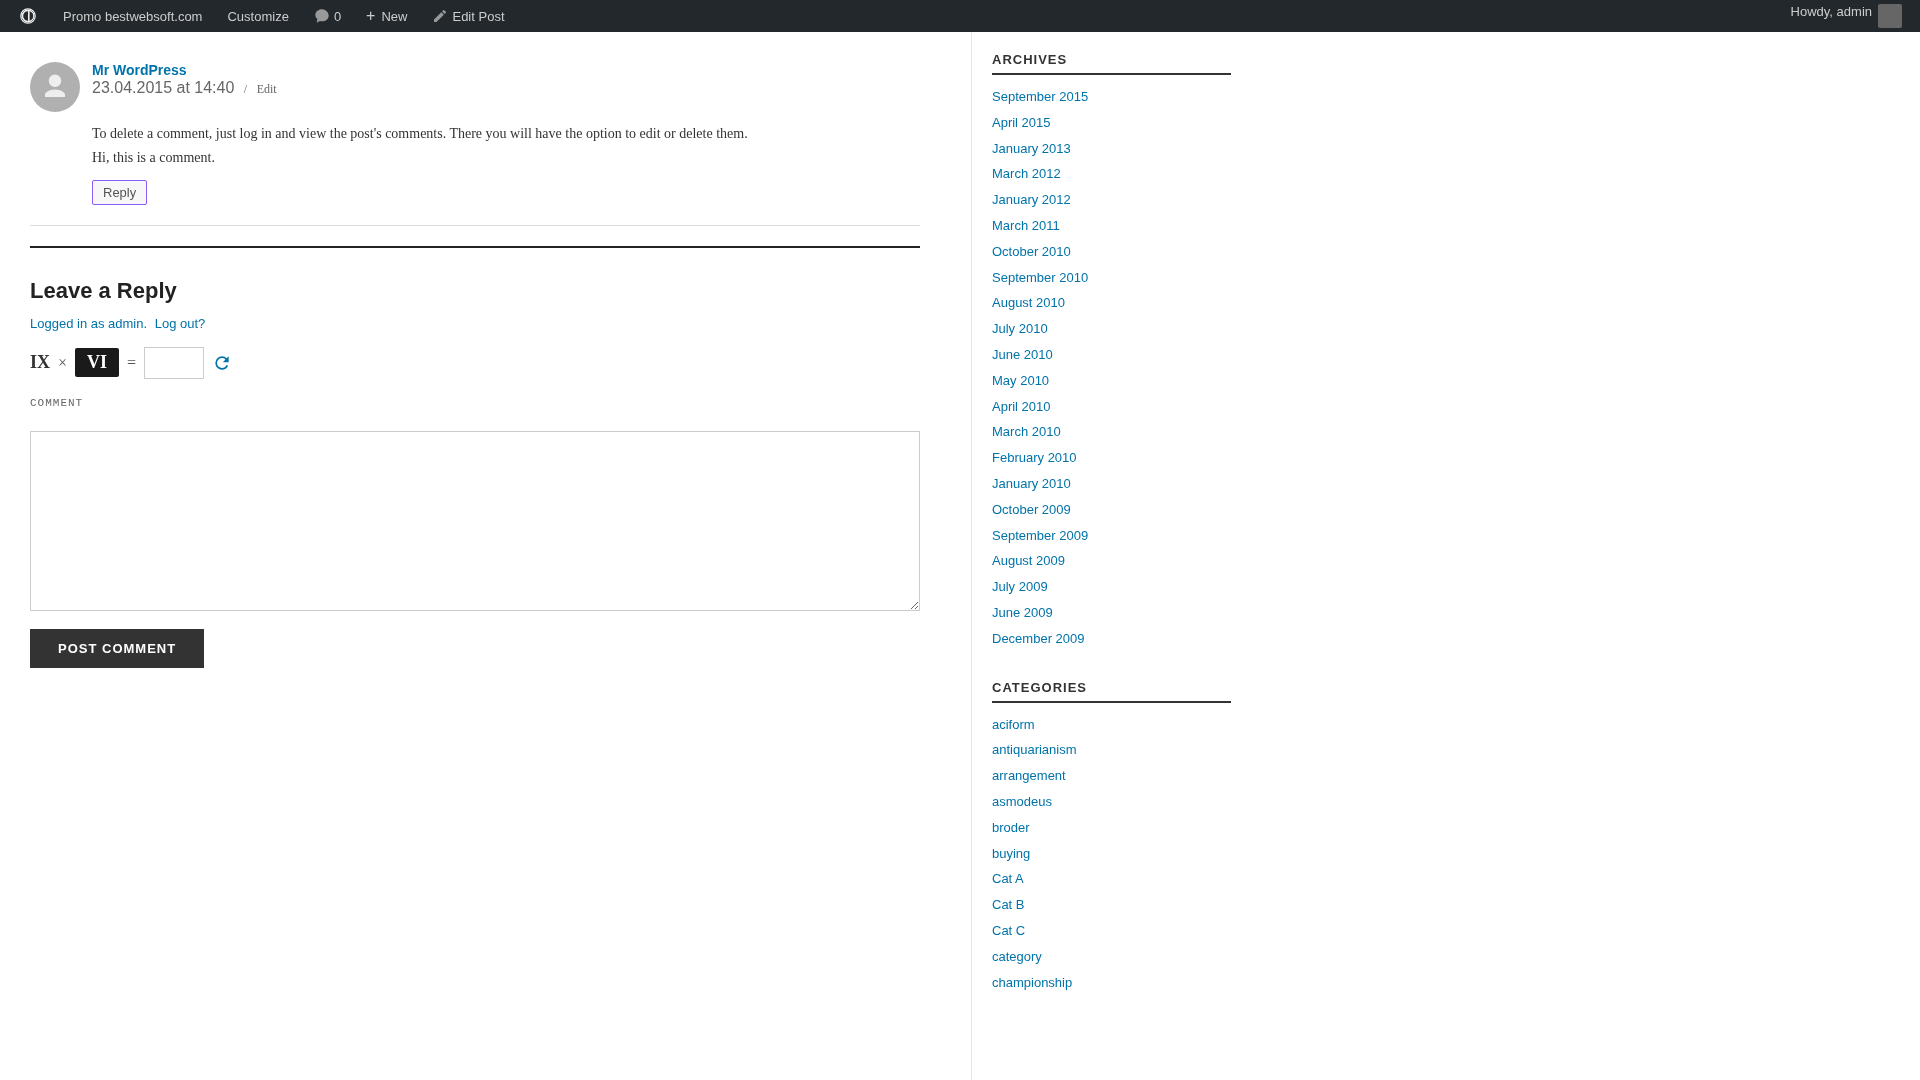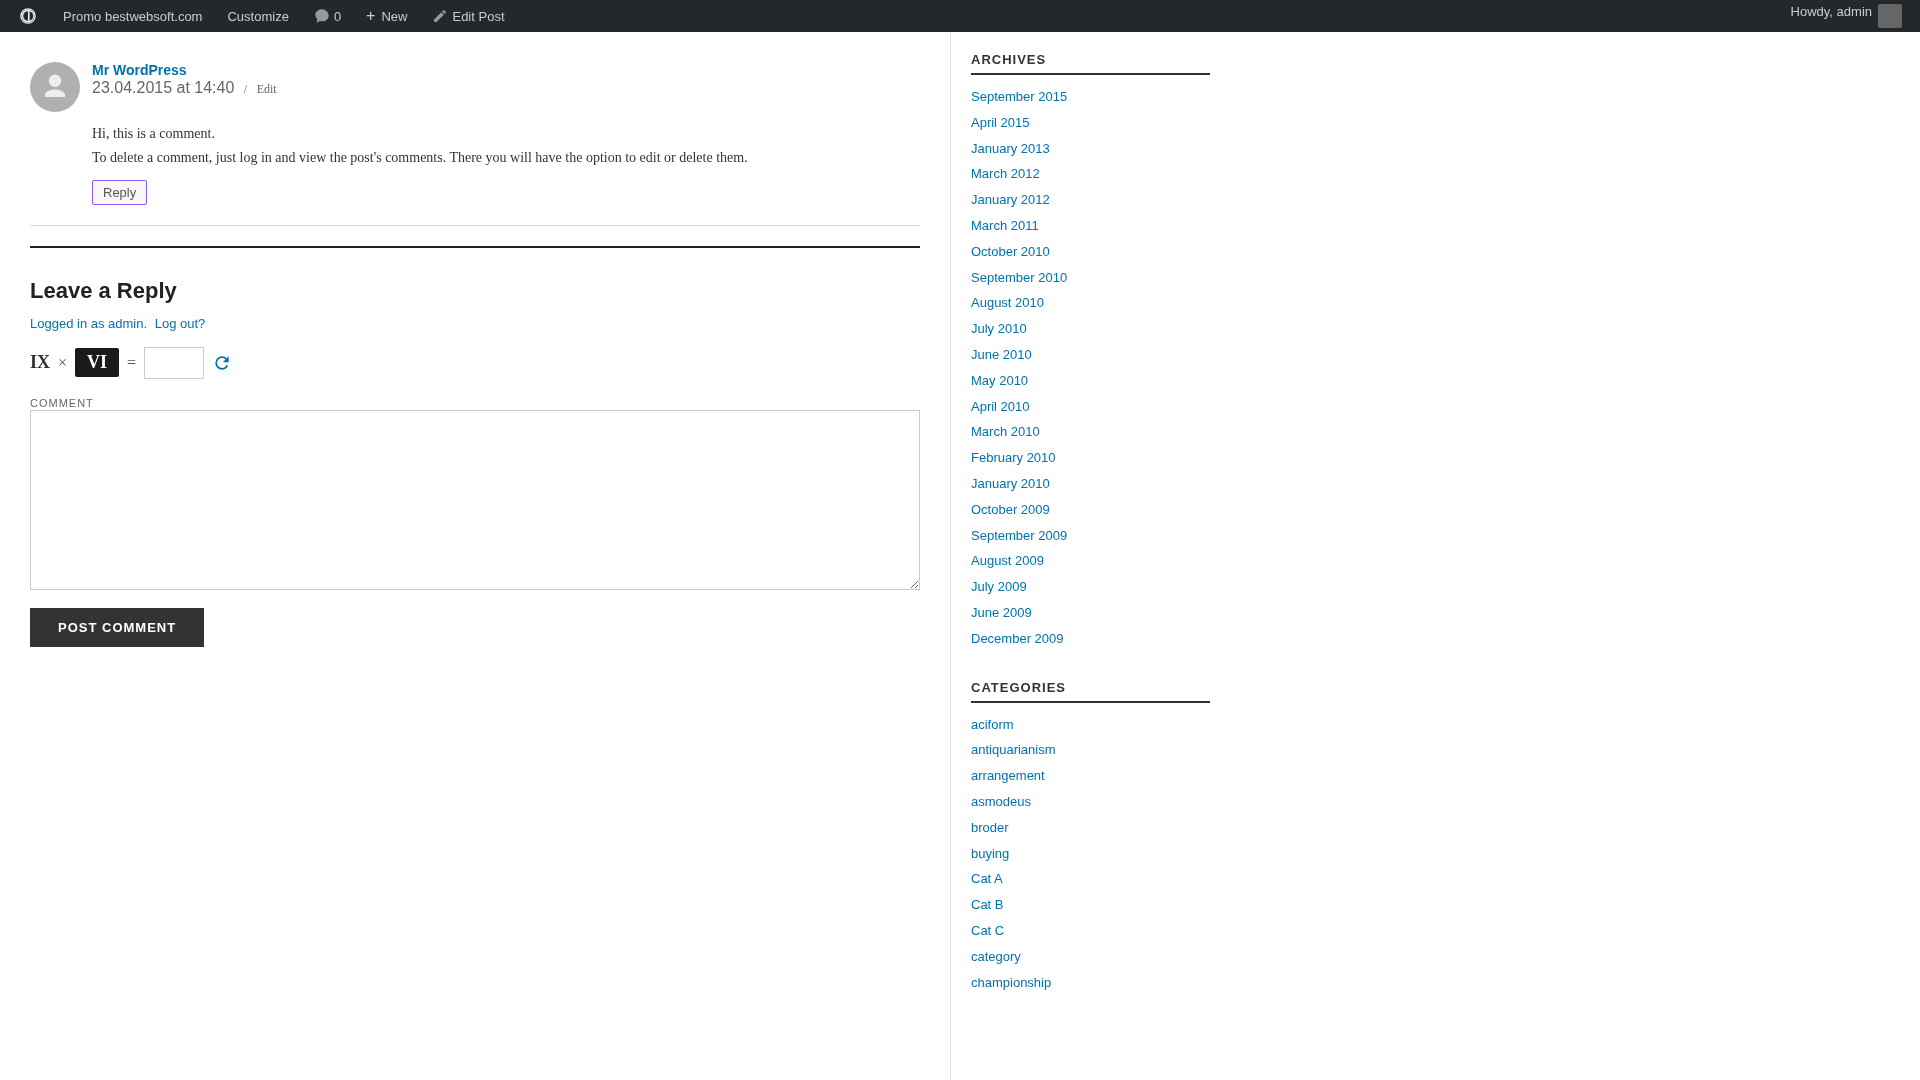--- a/index.html
+++ b/index.html
@@ -58,20 +58,21 @@
       border-radius: 2px;
       display: inline-block;
     }
 
     
     .page-wrapper {
       margin-top: 32px;
       display: flex;
       max-width: 1920px;
       min-height: calc(1080px - 32px);
+      gap: 21px;
     }
 
     
     .content-area {
       flex: 1;
       padding: 20px 30px 40px 30px;
       max-width: 950px;
     }
 
     
@@ -191,22 +192,22 @@
       cursor: pointer;
       color: #0073aa;
       font-size: 18px;
       display: flex;
       align-items: center;
     }
     .comment-label {
       font-size: 11px;
       letter-spacing: 1px;
       color: #666;
-      font-family: Liberation Sans, sans-serif;
-      margin-bottom: 1px;
+      font-family: Liberation Mono, monospace;
+      margin-bottom: 22px;
       display: block;
     }
     .comment-textarea {
       width: 100%;
       height: 180px;
       border: 1px solid #ccc;
       padding: 10px;
       font-size: 14px;
       font-family: Georgia, serif;
       resize: vertical;
@@ -319,22 +320,22 @@
             <a class="comment-author-name">Mr WordPress</a>
           </div>
           <div>
             <span class="comment-date">23.04.2015 at 14:40</span>
             <span class="comment-edit-link">/</span>
             <a class="comment-edit-link">Edit</a>
           </div>
         </div>
       </div>
       <div class="comment-body">
+        <p>To delete a comment, just log in and view the post's comments. There you will have the option to edit or delete them.</p>
         <p>Hi, this is a comment.</p>
-        <p>To delete a comment, just log in and view the post's comments. There you will have the option to edit or delete them.</p>
       </div>
       <div class="comment-reply-link">
         <button class="reply-btn">Reply</button>
       </div>
     </div>
 
     <div class="leave-reply-section">
       <h2 class="leave-reply-title">Leave a Reply</h2>
       <div class="login-info">
         <a>Logged in as admin.</a>

